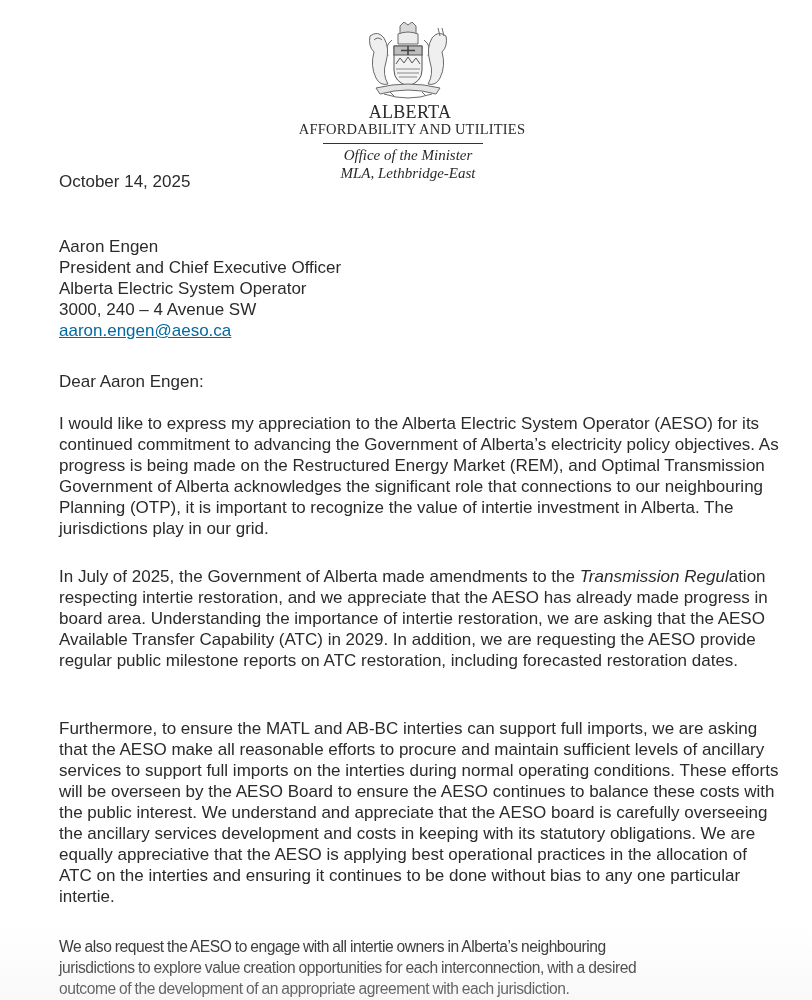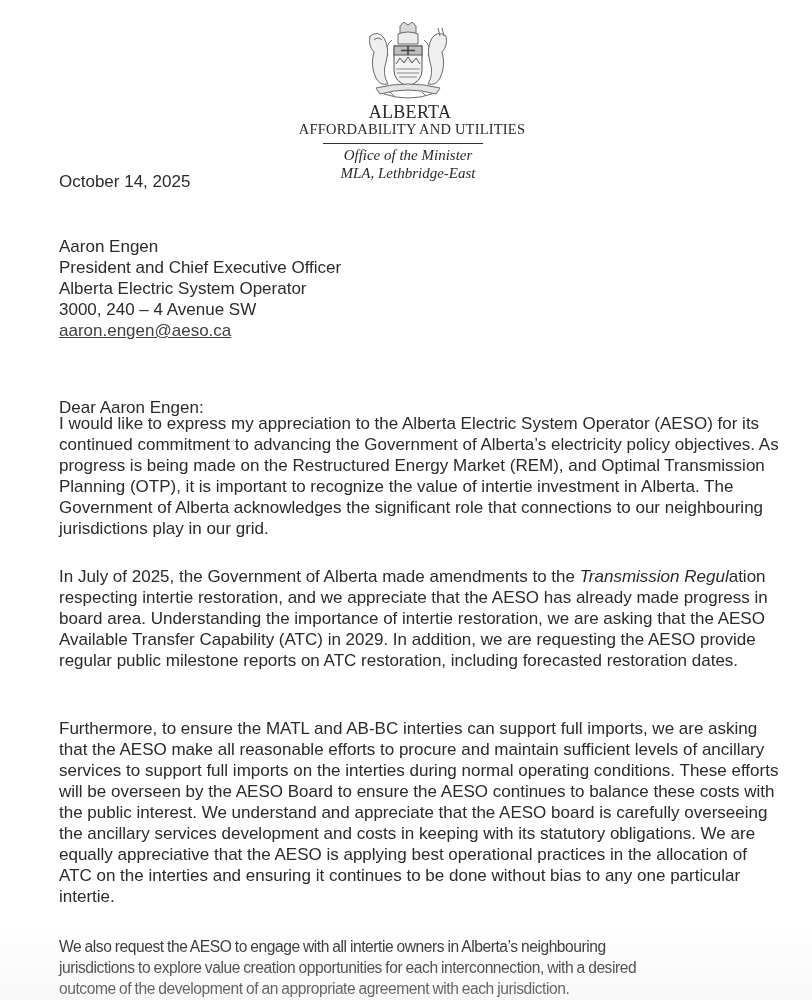--- a/index.html
+++ b/index.html
@@ -27,22 +27,22 @@
     position: absolute; left: 323px; top: 121px; width: 160px; height: 0;
     border-top: 1.4px solid #333;
   }
   .lh-office { top: 125px; font-size: 15px; font-style: italic; left: 2px; }
   .lh-mla { top: 143px; font-size: 15px; font-style: italic; left: 2px; }
 
   .body-text { position: absolute; left: 59px; width: 745px; font-size: 17px; line-height: 21px; }
   .line { white-space: nowrap; display: block; }
   .date { top: 171px; }
   .address { top: 236px; }
-  .email { text-decoration: underline; color: #404040; }
-  .salutation { top: 371px; margin-top: 26px; }
+  .email { text-decoration: underline; color: #0369a1; }
+  .salutation { top: 371px; }
   .p1 { top: 413px; }
   .p2 { top: 566px; }
   .p3 { top: 718px; }
   .p4 {
     top: 936px; font-size: 15.6px; letter-spacing: -0.45px; word-spacing: -0.5px;
   }
   .fade {
     position: absolute; left: 0; top: 925px; width: 812px; height: 75px;
     background: linear-gradient(to bottom, rgba(255,255,255,0), rgba(235,235,235,0.35));
     pointer-events: none;
@@ -98,22 +98,22 @@
 </div>
 
 <div class="body-text salutation">
   <span class="line">Dear Aaron Engen:</span>
 </div>
 
 <div class="body-text p1">
   <span class="line">I would like to express my appreciation to the Alberta Electric System Operator (AESO) for its</span>
   <span class="line">continued commitment to advancing the Government of Alberta’s electricity policy objectives. As</span>
   <span class="line">progress is being made on the Restructured Energy Market (REM), and Optimal Transmission</span>
+  <span class="line">Government of Alberta acknowledges the significant role that connections to our neighbouring</span>
   <span class="line">Planning (OTP), it is important to recognize the value of intertie investment in Alberta. The</span>
-  <span class="line">Government of Alberta acknowledges the significant role that connections to our neighbouring</span>
   <span class="line">jurisdictions play in our grid.</span>
 </div>
 
 <div class="body-text p2">
   <span class="line"><span>In July of 2025, the Government of Alberta made amendments to the </span><em>Transmission Regul</em><span>ation</span></span>
   <span class="line">respecting intertie restoration, and we appreciate that the AESO has already made progress in</span>
   <span class="line">board area. Understanding the importance of intertie restoration, we are asking that the AESO</span>
   <span class="line">Available Transfer Capability (ATC) in 2029. In addition, we are requesting the AESO provide</span>
   <span class="line">regular public milestone reports on ATC restoration, including forecasted restoration dates.</span>
 </div>

